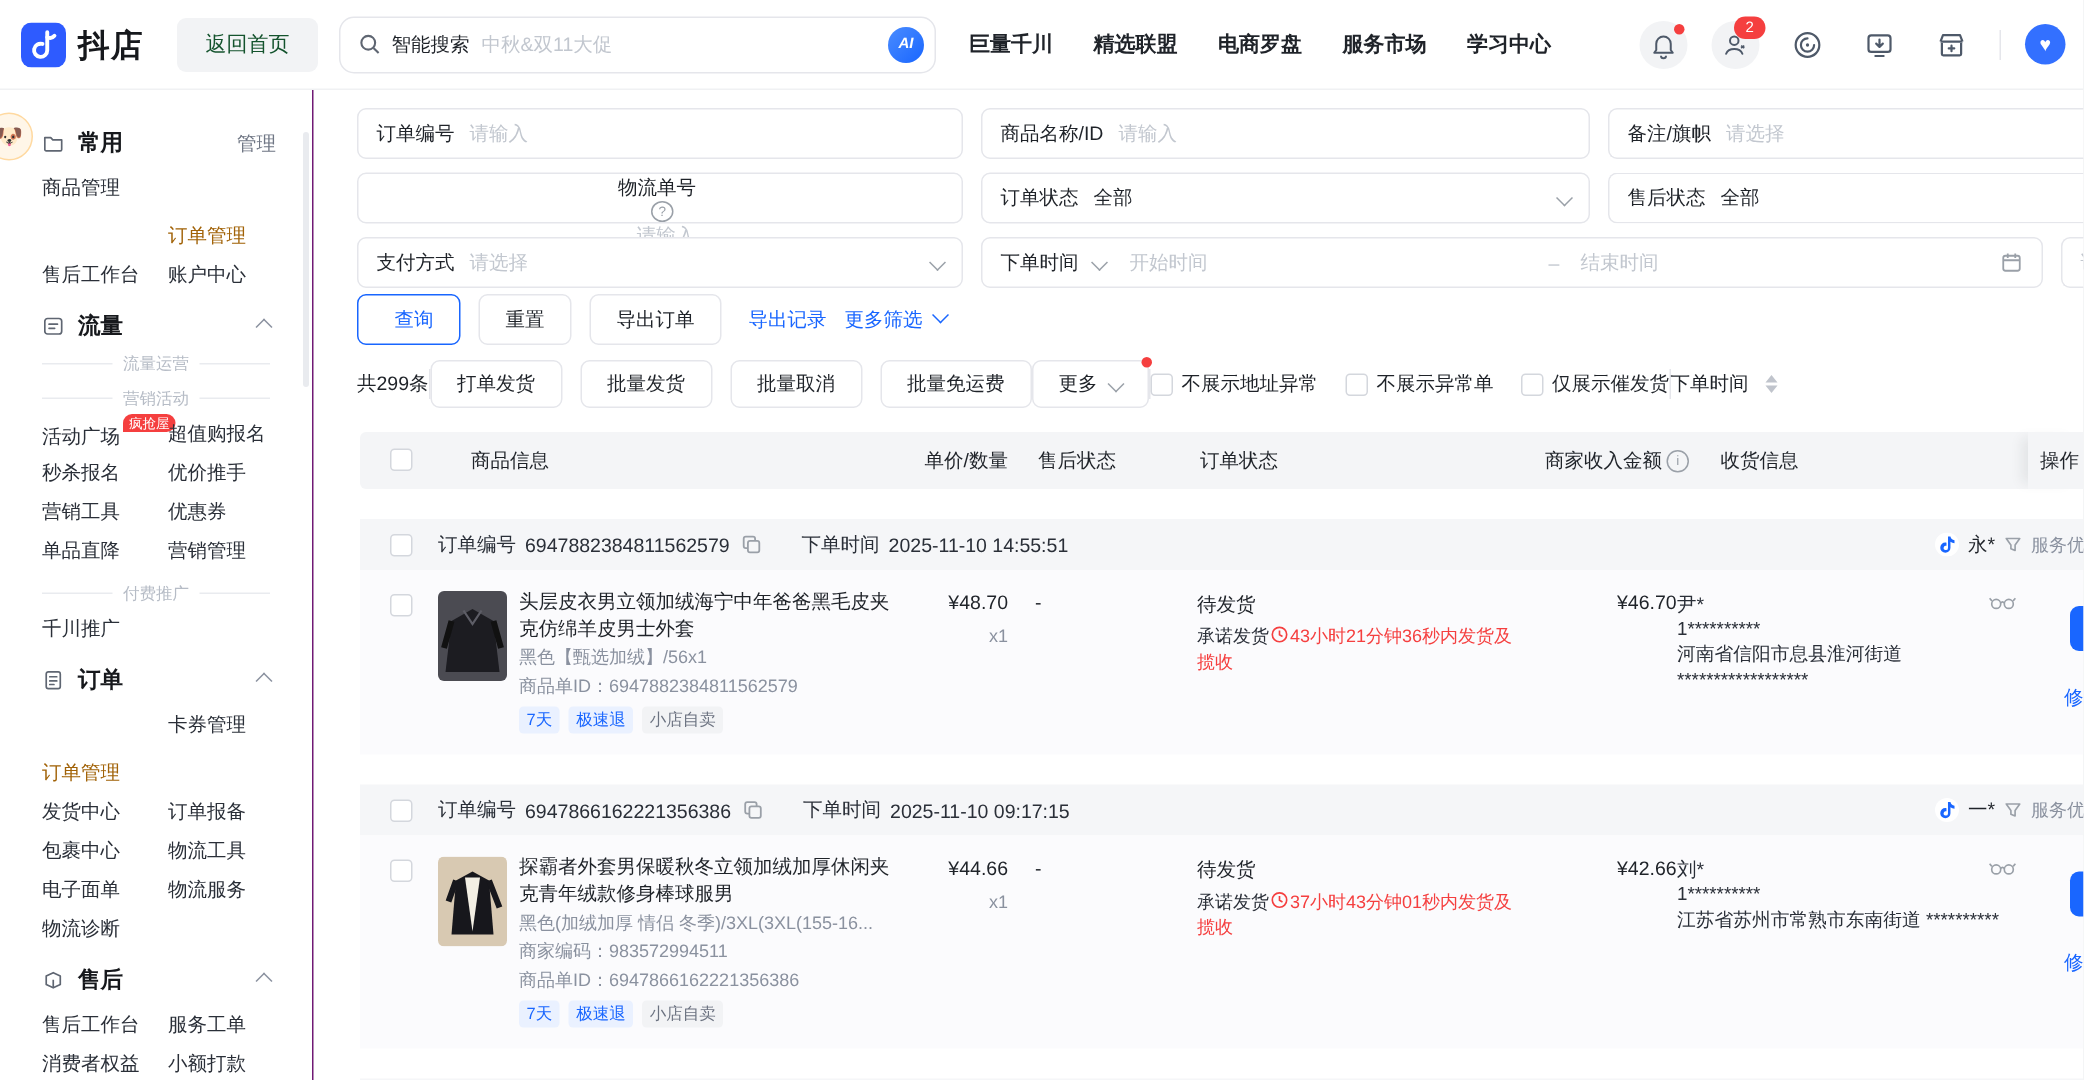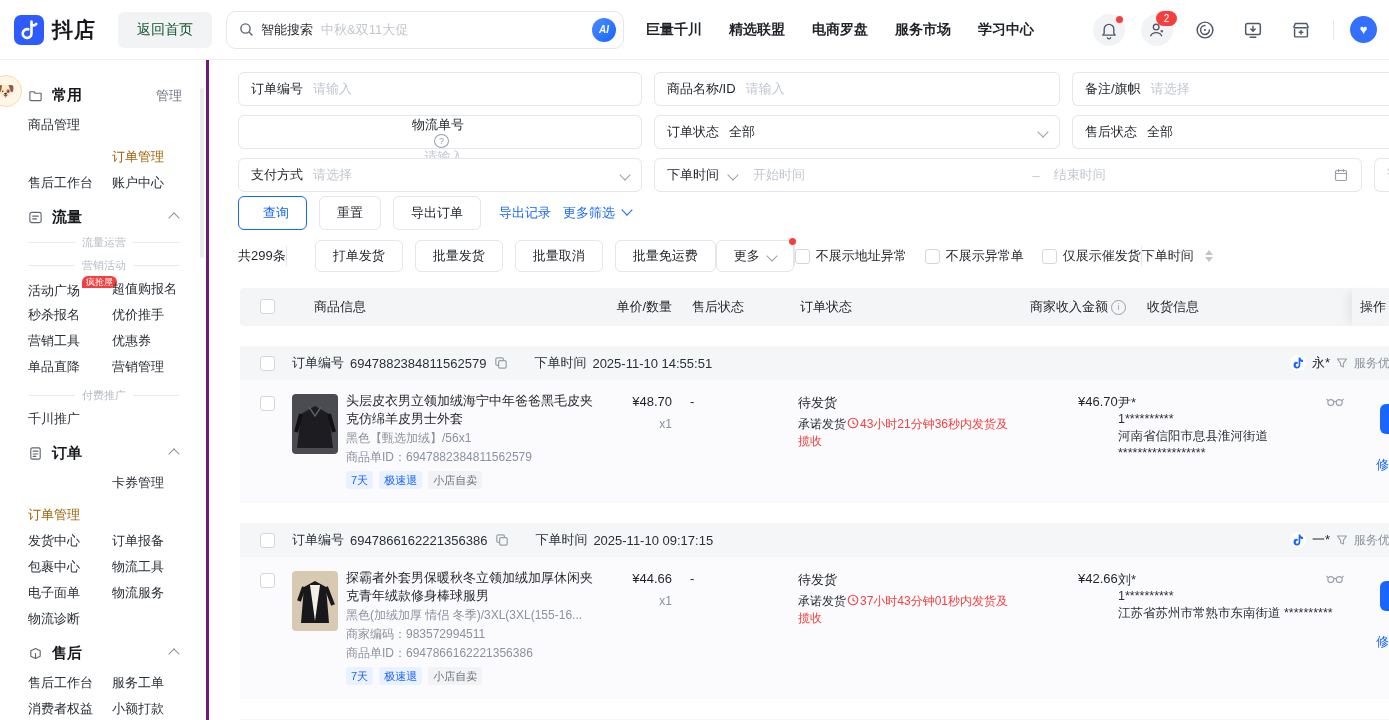--- a/index.html
+++ b/index.html
@@ -22,21 +22,21 @@
   .top-icons{margin-left:auto;display:flex;align-items:center;gap:16px;margin-right:12px;}
   .ic-wrap{position:relative;width:32px;height:32px;display:flex;align-items:center;justify-content:center;cursor:pointer;}
   .ic-bub{background:#f2f3f5;border-radius:50%;}
   .reddot{position:absolute;top:2px;right:2px;width:7px;height:7px;border-radius:50%;background:#f53f3f;}
   .numbadge{position:absolute;top:-3px;right:-4px;min-width:15px;height:15px;border-radius:8px;background:#f53f3f;
             color:#fff;font-size:10px;display:flex;align-items:center;justify-content:center;padding:0 3px;}
   .vdiv{width:1px;height:20px;background:#e5e6eb;}
   .cs-avatar{width:27px;height:27px;border-radius:50%;background:#3370ff;color:#fff;display:flex;
              align-items:center;justify-content:center;font-size:13px;cursor:pointer;}
   
-  .sidebar{position:absolute;top:60px;left:0;width:209px;bottom:0;background:#fff;border-right:3px solid #701a75;
+  .sidebar{position:absolute;top:60px;left:0;width:209px;bottom:0;background:#fff;border-right:1px solid #701a75;
            box-sizing:border-box;padding:14px 0 0 28px;overflow:hidden;z-index:10;}
   .sb-thumb{position:absolute;right:2px;top:28px;width:4px;height:170px;background:#e9ebef;border-radius:2px;}
   .sb-title{display:flex;align-items:center;gap:9px;font-size:15px;font-weight:bold;color:#16181c;
             margin:12px 0 7px;padding-right:24px;position:relative;}
   .sb-action{position:absolute;right:24px;font-size:13px;font-weight:normal;color:#6f7684;cursor:pointer;}
   .chev-up{width:7px;height:7px;border-left:1.5px solid #8a919f;border-top:1.5px solid #8a919f;
            transform:rotate(45deg);position:absolute;right:28px;top:6px;cursor:pointer;}
   .sb-grid{display:grid;grid-template-columns:84px auto;}
   .sb-item{height:26px;line-height:26px;color:#2a2f38;cursor:pointer;white-space:nowrap;position:relative;}
   .sb-item.active{color:#a16207;margin-top:32px;}
@@ -338,21 +338,21 @@
       <span class="btn primary-outline">查询</span>
       <span class="btn">重置</span>
       <span class="btn">导出订单</span>
       <span class="link" style="margin-left:6px;">导出记录</span>
       <span class="link"><span>更多筛选</span><span class="chevd inline" style="border-color:#1966ff;vertical-align:3px;"></span></span>
     </div>
 
     <div class="stats-row">
       <span>共299条</span>
       <span class="vdiv"></span>
-      <span id="batch-btns" style="display:inline-flex;gap:12px;margin-left:28px;">
+      <span id="batch-btns" style="display:inline-flex;gap:12px;">
           <span class="btn">打单发货</span>
           <span class="btn">批量发货</span>
           <span class="btn">批量取消</span>
           <span class="btn">批量免运费</span>
         </span>
       <span class="morewrap btn">
         <span>更多</span>
         <span class="chevd inline" style="vertical-align:3px;"></span>
         <span class="reddot2"></span>
       </span>

